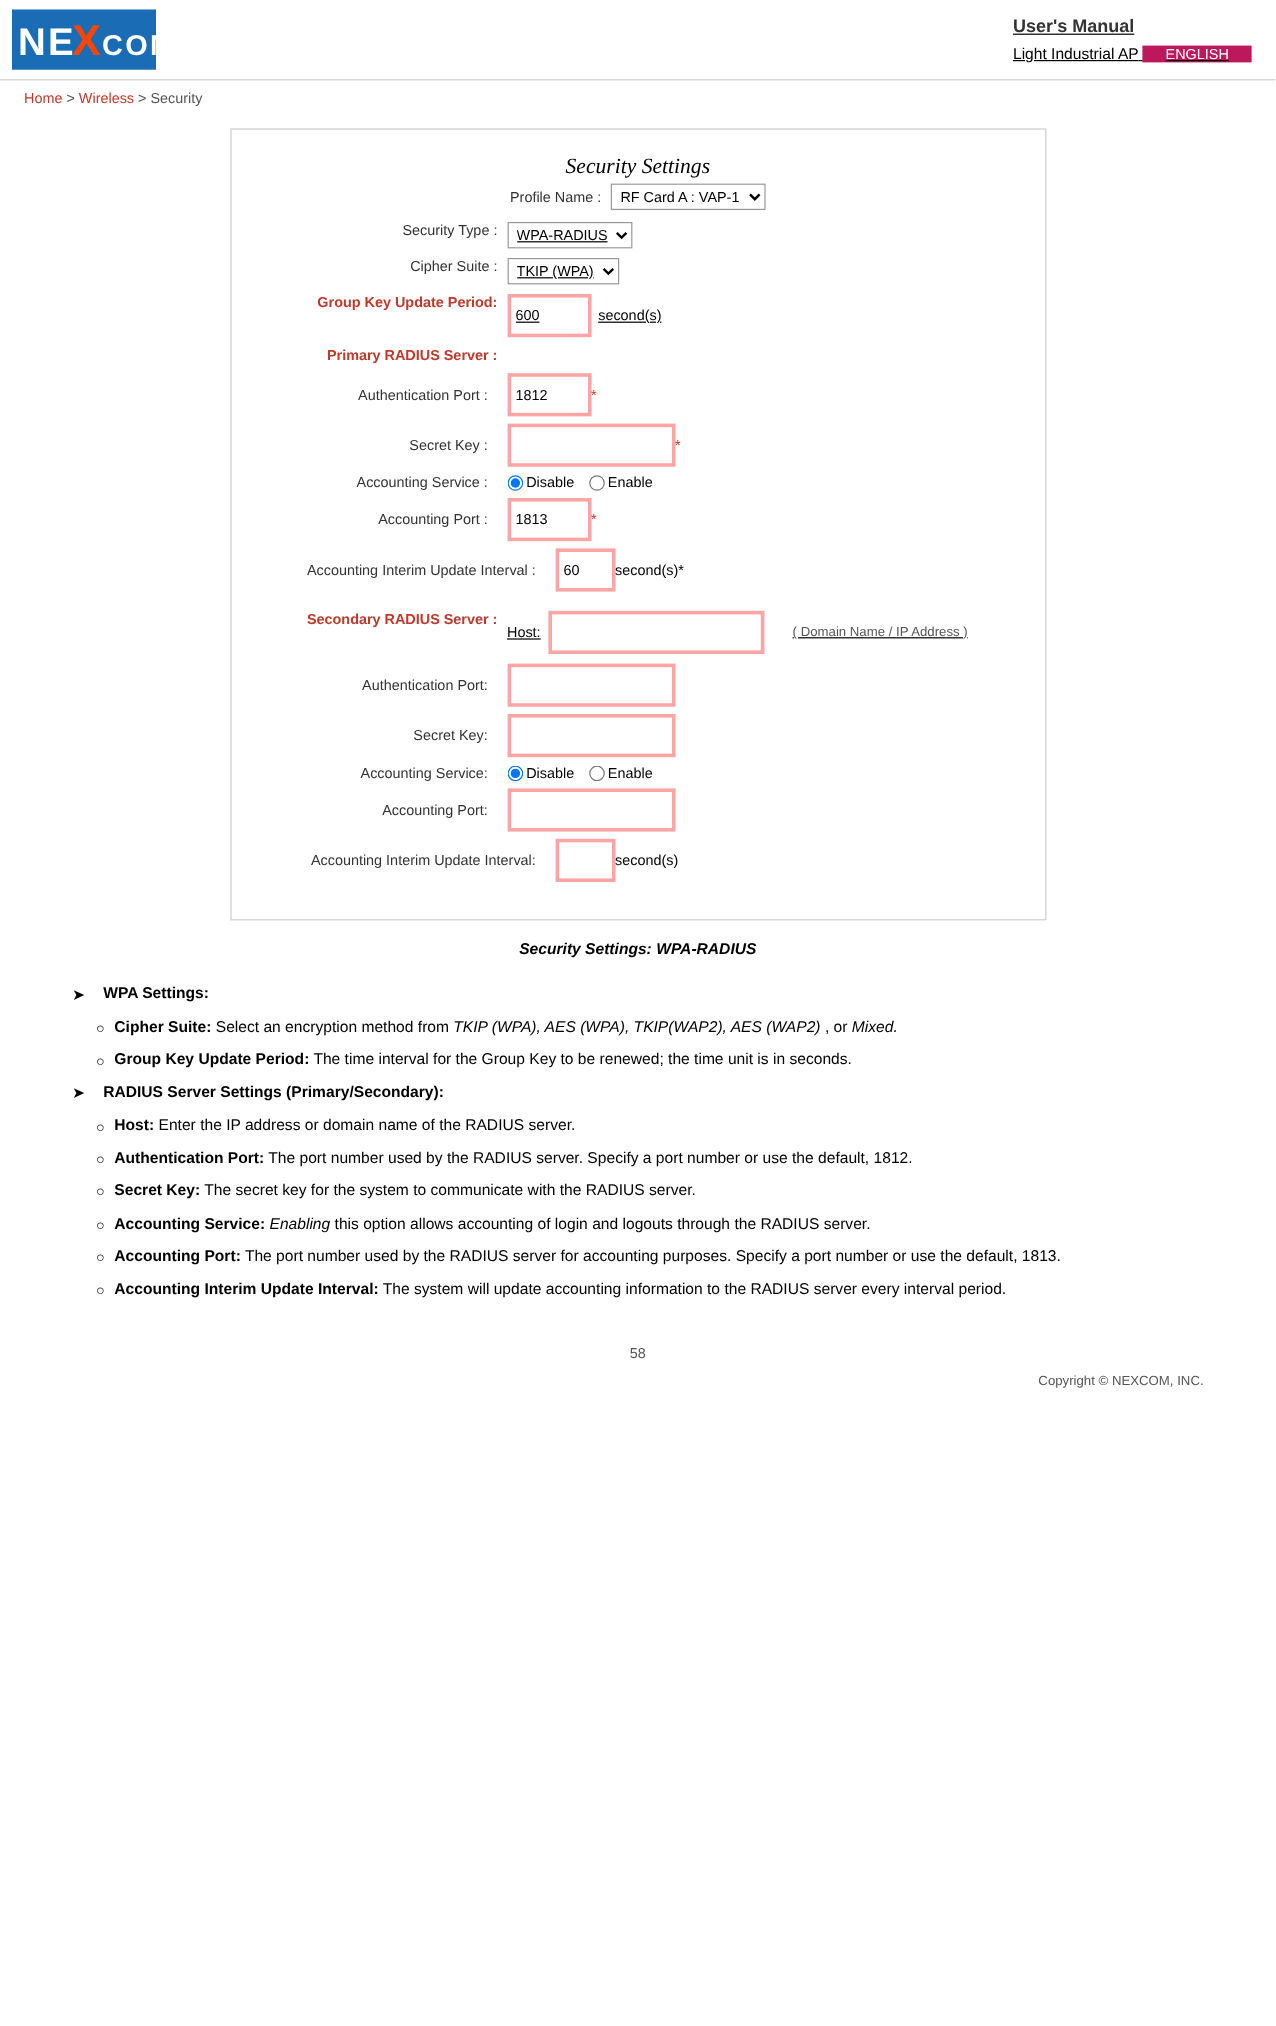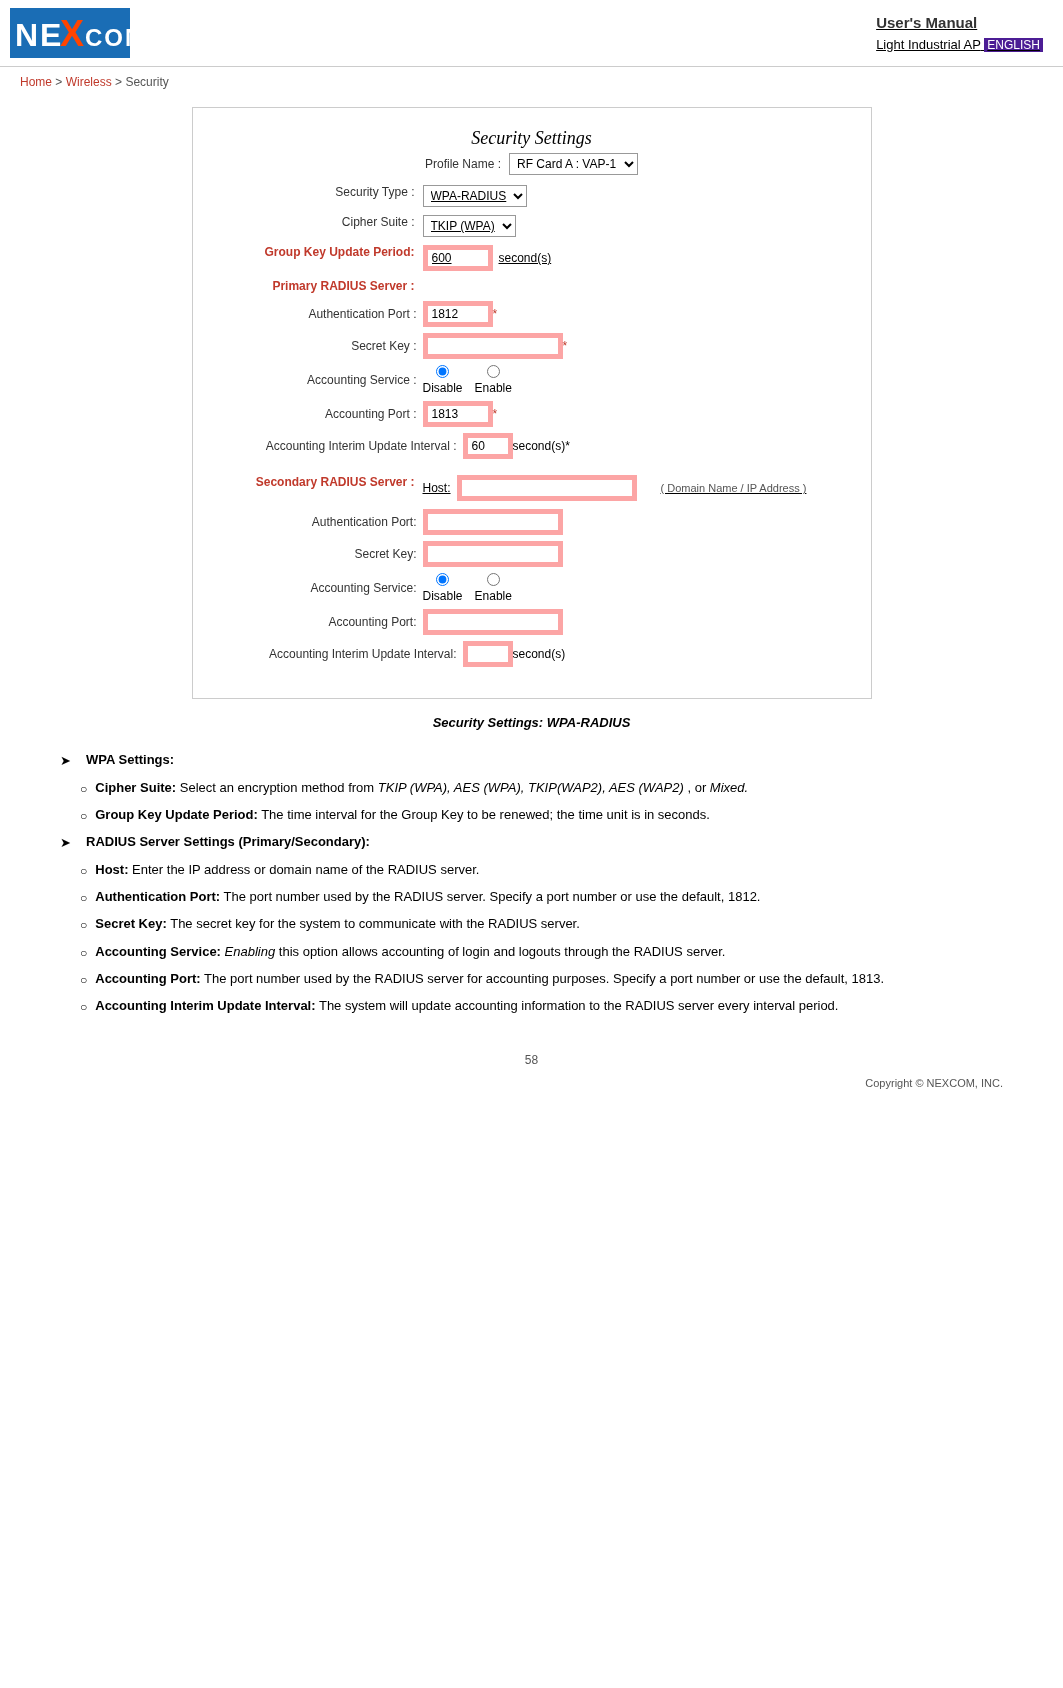--- a/index.html
+++ b/index.html
@@ -37,23 +37,23 @@
       text-align: left;
       line-height: 1.5;
       text-decoration: underline;
     }
     .header-title {
       font-size: 15px;
       font-weight: bold;
       color: #333;
     }
     .header-highlight {
-      background: #4c1d95;
+      background: #be185d;
       color: white;
-      padding: 0 3px;
+      padding: 0 19px;
       font-size: 12px;
     }
 
     
     .breadcrumb {
       padding: 8px 20px;
       font-size: 12px;
       color: #555;
     }
     .breadcrumb a {
@@ -119,23 +119,23 @@
 
     select.input-field {
       height: 22px;
       font-size: 12px;
       border: 1px solid #999;
       background: #fff;
       padding: 1px 3px;
       cursor: pointer;
     }
     input[type="text"].input-field {
-      height: 26px;
-      font-size: 12px;
-      border: 5px solid #fca5a5;
+      height: 36px;
+      font-size: 12px;
+      border: 3px solid #fca5a5;
       padding: 1px 4px;
     }
     .input-sm { width: 70px; }
     .input-md { width: 140px; }
     .input-lg { width: 180px; }
     .input-xs { width: 50px; }
 
     .hint-text {
       color: #c0392b;
       font-size: 11px;
@@ -154,35 +154,34 @@
     .radio-group {
       display: flex;
       align-items: center;
       gap: 12px;
       font-size: 12px;
     }
     .radio-item {
       display: flex;
       align-items: center;
       gap: 3px;
-      flex-direction: column;
     }
 
     
     .sub-row {
       display: flex;
       align-items: center;
       margin-bottom: 6px;
       font-size: 12px;
       padding-left: 20px;
     }
     .sub-label {
       min-width: 180px;
       text-align: right;
-      padding-right: 6px;
+      padding-right: 16px;
       color: #333;
     }
 
     
     .form-caption {
       text-align: center;
       font-size: 13px;
       font-weight: bold;
       font-style: italic;
       margin: 16px 0 20px 0;

